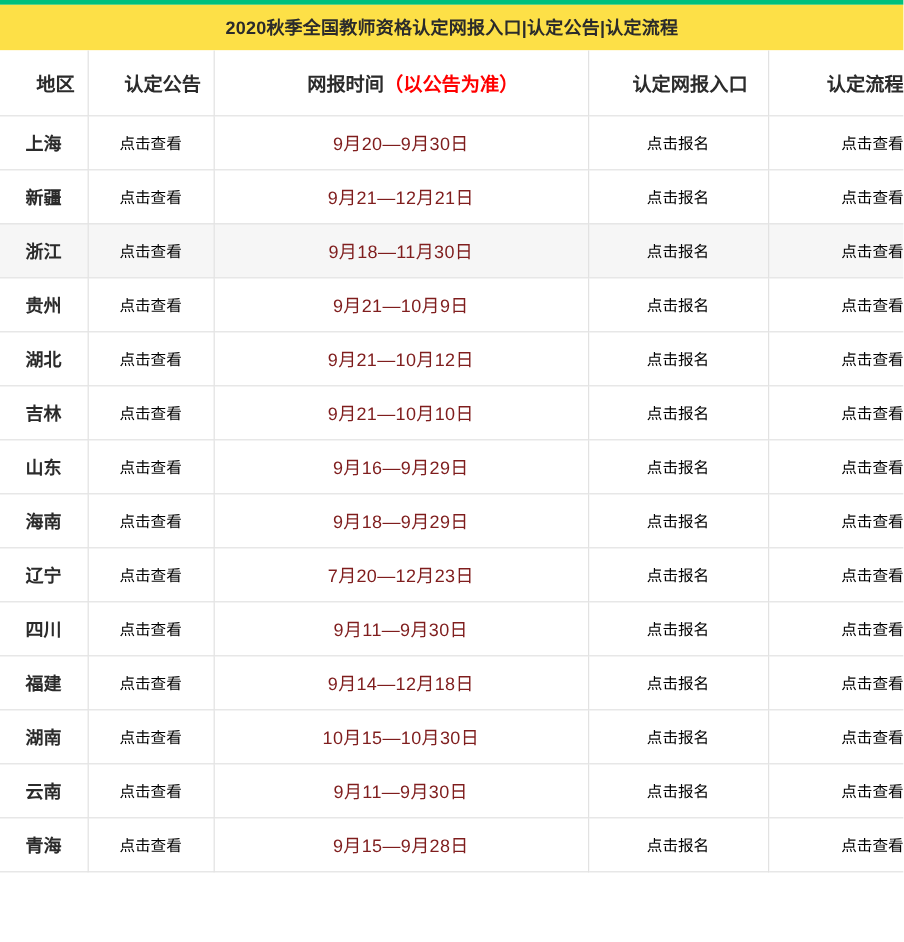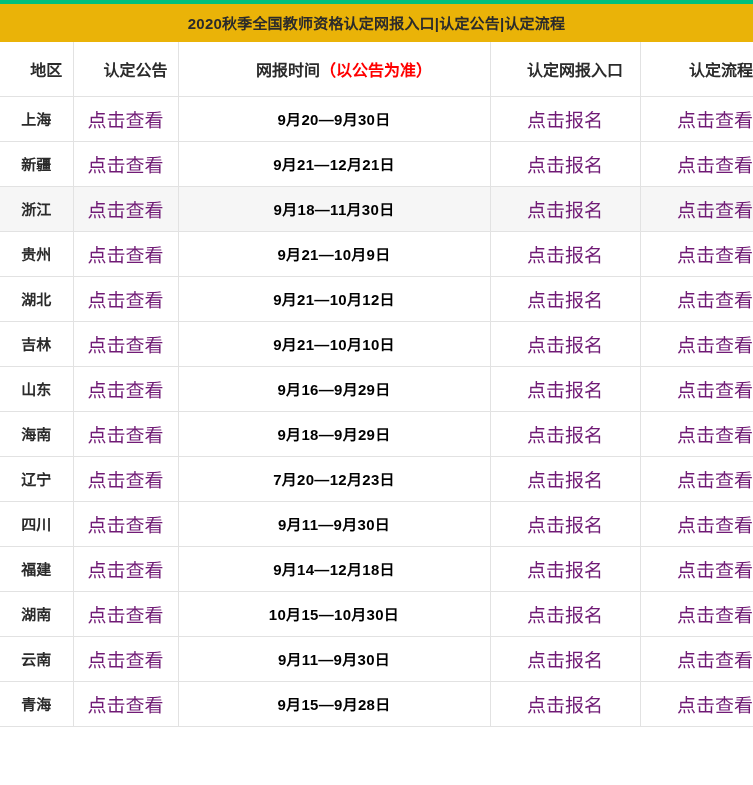--- a/index.html
+++ b/index.html
@@ -28,21 +28,21 @@
   
   .accent-bar {
     height: 4px;
     width: 100%;
     background: #00c07c;
   }
 
   
   .title-band {
     height: 38px;
-    background: #eab308;
+    background: #fde047;
     display: flex;
     align-items: center;
     justify-content: center;
     box-sizing: border-box;
   }
   .title-band .title-text {
     font-size: 15px;
     font-weight: bold;
     color: #2b2b2b;
     letter-spacing: 0.2px;
@@ -92,26 +92,26 @@
   table.grid tbody tr { height: 45px; margin-left: 44px; }
   table.grid tbody tr.is-hover td { background: #f6f6f6; }
 
   table.grid tbody td {
     height: 45px;
     font-size: 15px;
     color: #2b2b2b;
     white-space: nowrap;
   }
   table.grid tbody td.region  { font-weight: bold; }
-  table.grid tbody td.time    { font-weight: bold; color: #000000; letter-spacing: 0.3px; }
+  table.grid tbody td.time    { font-weight: normal; color: #7f1d1d; letter-spacing: 0.3px; }
 
   a.celllink {
-    color: #701a75;
+    color: #000000;
     text-decoration: none;
-    font-size: 19px;
+    font-size: 13px;
     cursor: pointer;
   }
 </style>
 </head>
 <body>
 
 <div class="page">
 
   <div class="accent-bar"></div>
 

